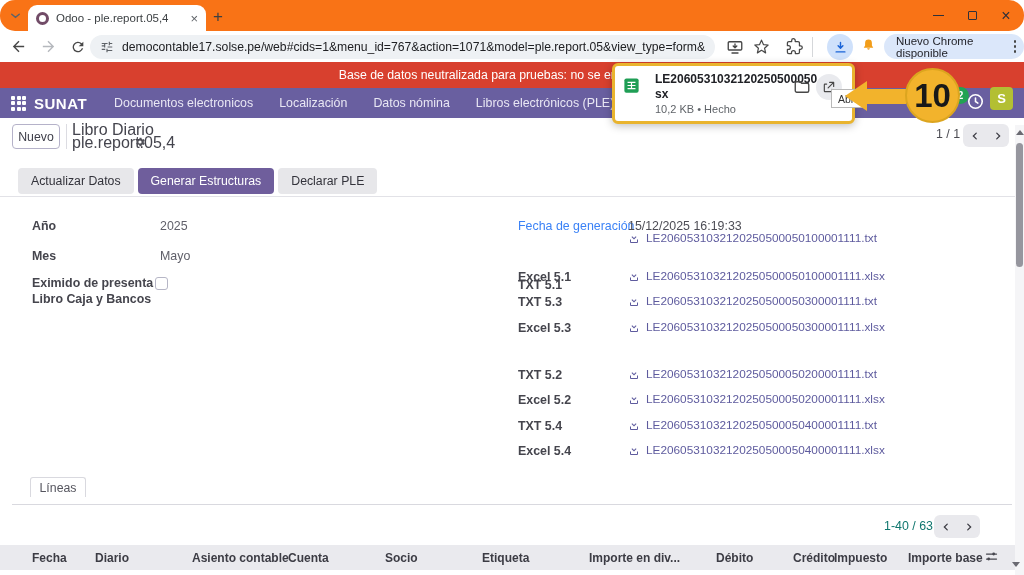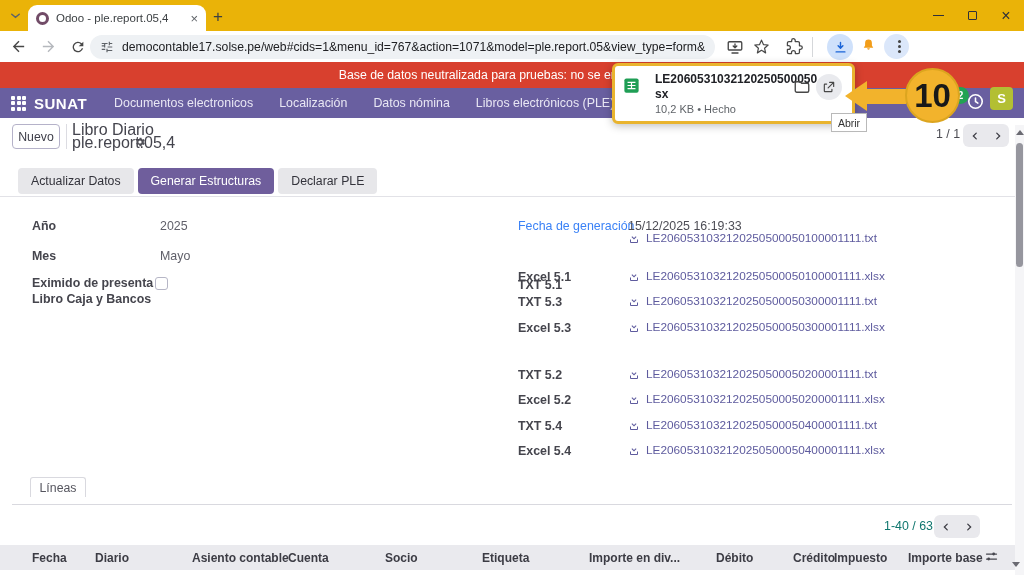--- a/index.html
+++ b/index.html
@@ -2,21 +2,21 @@
 <html><head>
 <meta charset="utf-8">
 <style>
   * { margin:0; padding:0; box-sizing:border-box; }
   html,body { width:1024px; height:575px; overflow:hidden; }
   body { font-family:"Liberation Sans","DejaVu Sans",sans-serif; position:relative; background:#fff; }
   .abs { position:absolute; }
   svg { display:block; }
 
   
-  .titlebar { left:0; top:0; width:1024px; height:31px; background:#eab308; }
+  .titlebar { left:0; top:0; width:1024px; height:31px; background:#f97316;border-radius:15px; }
   .tab { left:28px; top:5px; width:178px; height:26px; background:#fff; border-radius:9px 9px 0 0;
          display:flex; align-items:center; padding:0 8px; gap:7px; }
   .tab-title { font-size:11.5px; color:#3c4043; white-space:nowrap; overflow:hidden; flex:1; }
   .favicon { width:13px; height:13px; border:3.5px solid #714B67; border-radius:50%; flex:none; }
   .tabx { font-size:13px; color:#5f6368; line-height:1; }
   .winbtn { top:0; height:31px; width:34px; display:flex; align-items:center; justify-content:center; color:#30313a; }
   .toolbar { left:0; top:31px; width:1024px; height:31px; background:#fff; display:flex; align-items:center; }
   .omnibox { left:90px; top:35px; width:625px; height:24px; background:#eef1f4; border-radius:12px;
              display:flex; align-items:center; padding:0 10px; gap:8px; }
   .url { font-size:12.2px; color:#202124; white-space:nowrap; overflow:hidden; }
@@ -64,21 +64,21 @@
   .th { position:absolute; top:551px; font-size:12px; font-weight:700; color:#3c3c44; white-space:nowrap; }
 
   
   .popup-hl { left:612px; top:63px; width:243px; height:61px; border:3px solid #e9b42e; border-radius:6px;
               background:#fff; box-shadow:0 2px 8px rgba(0,0,0,.25); }
   .fname { font-size:12px; font-weight:700; color:#202126; line-height:13.5px; white-space:nowrap; }
   .fmeta { font-size:11px; color:#5f6368; }
   .opencircle { left:816px; top:74px; width:26px; height:26px; border-radius:50%; background:#e9eaee;
                 display:flex; align-items:center; justify-content:center; }
   .tooltip { left:831px; top:89px; width:36px; height:19px; background:#fff; border:1px solid #b9b9b9;
-             font-size:10.5px; color:#333; display:flex; align-items:center; justify-content:center;margin-top:24px; }
+             font-size:10.5px; color:#333; display:flex; align-items:center; justify-content:center; }
   .arrow-tail { left:866px; top:89px; width:40px; height:15px; background:#f2b32c; }
   .arrow-head { left:845px; top:81px; width:0; height:0; border-top:15px solid transparent;
                 border-bottom:15px solid transparent; border-right:22px solid #f2b32c; }
   .stepcircle { left:905px; top:68px; width:55px; height:55px; border-radius:50%; background:#f2b32c;
                 border:2px solid #dca51f; color:#191919; font-size:33px; font-weight:700;
                 display:flex; align-items:center; justify-content:center; }
 
   
   .sbtrack { left:1015px; top:125px; width:9px; height:450px; background:#f5f5f7; }
   .sbthumb { left:1016px; top:143px; width:7px; height:124px; background:#96969e; border-radius:4px; }
@@ -155,20 +155,21 @@
   <svg width="15" height="15" viewBox="0 0 24 24" fill="none" stroke="#1a64d8" stroke-width="2.3" stroke-linecap="round" stroke-linejoin="round">
       <path d="M12 4v9m0 0 3.8-3.8M12 13 8.2 9.2M5 19h14"></path>
     </svg>
 </div>
 <div class="abs" style="left:860px;top:37px;">
   <svg width="17" height="17" viewBox="0 0 24 24" fill="#f29d19">
       <path d="M12 3.5A4.8 4.8 0 0 0 7.2 8.3V12l-1.9 3h13.4l-1.9-3V8.3A4.8 4.8 0 0 0 12 3.5zm-1.9 12.5a1.9 1.9 0 0 0 3.8 0h-3.8z"></path>
     </svg>
 </div>
 <div class="abs pill">
+  <span>Nuevo Chrome disponible</span>
   <span class="kebab" style="margin-left:2px;"></span>
 </div>
 
 <div class="abs banner">
   <span>Base de datos neutralizada para pruebas: no se envían correos</span>
 </div>
 
 <div class="abs nav">
   <span class="grid9">
       <i></i>

